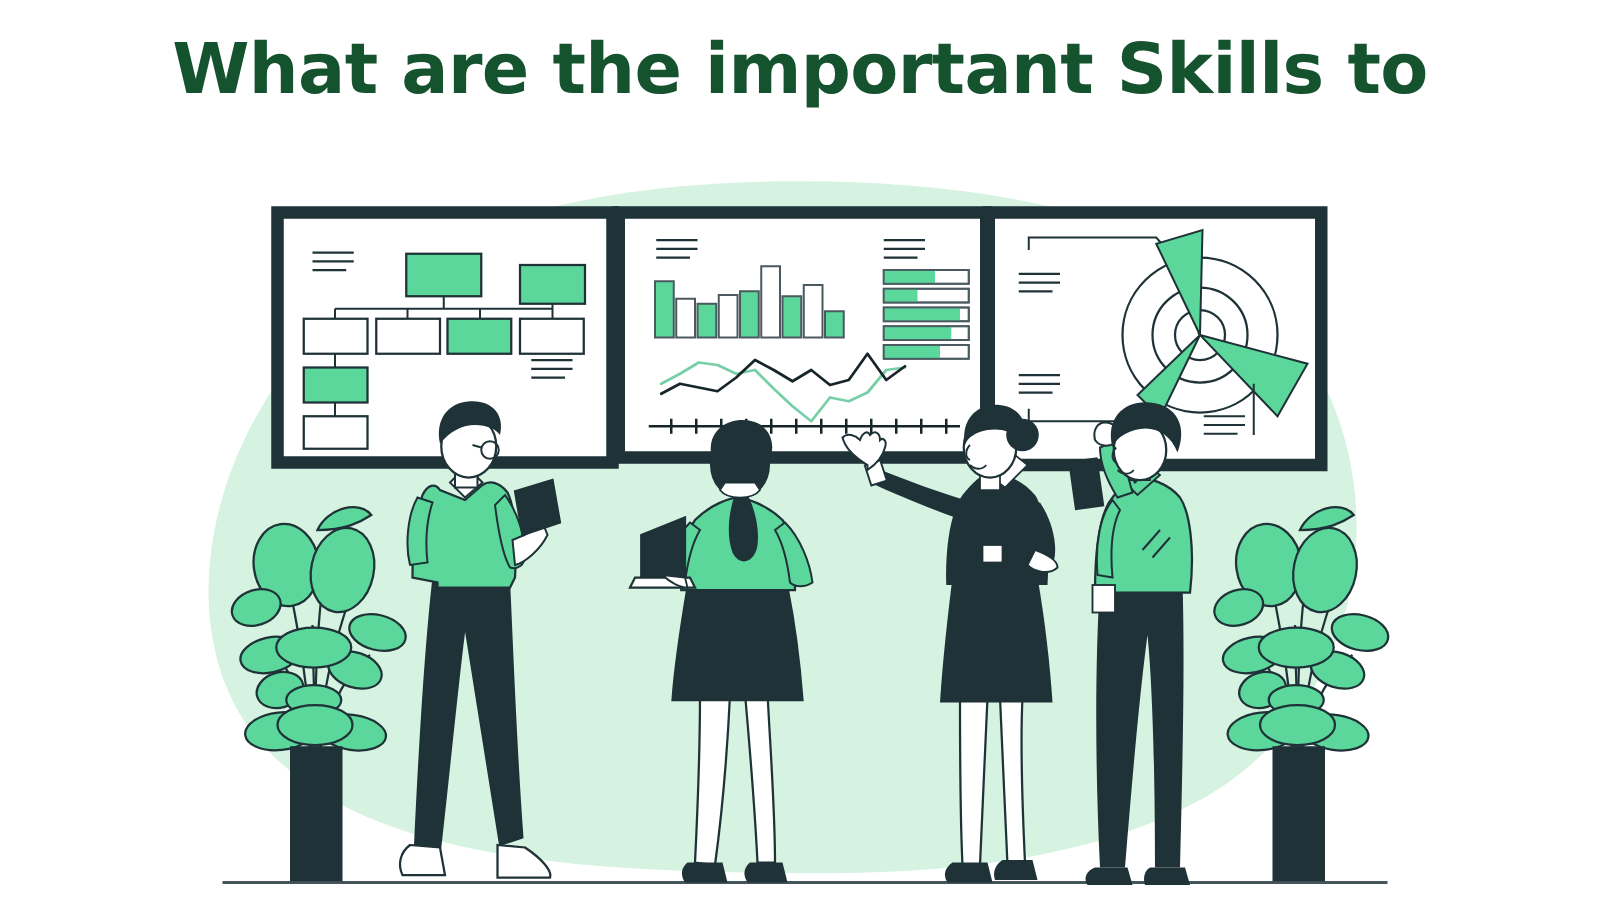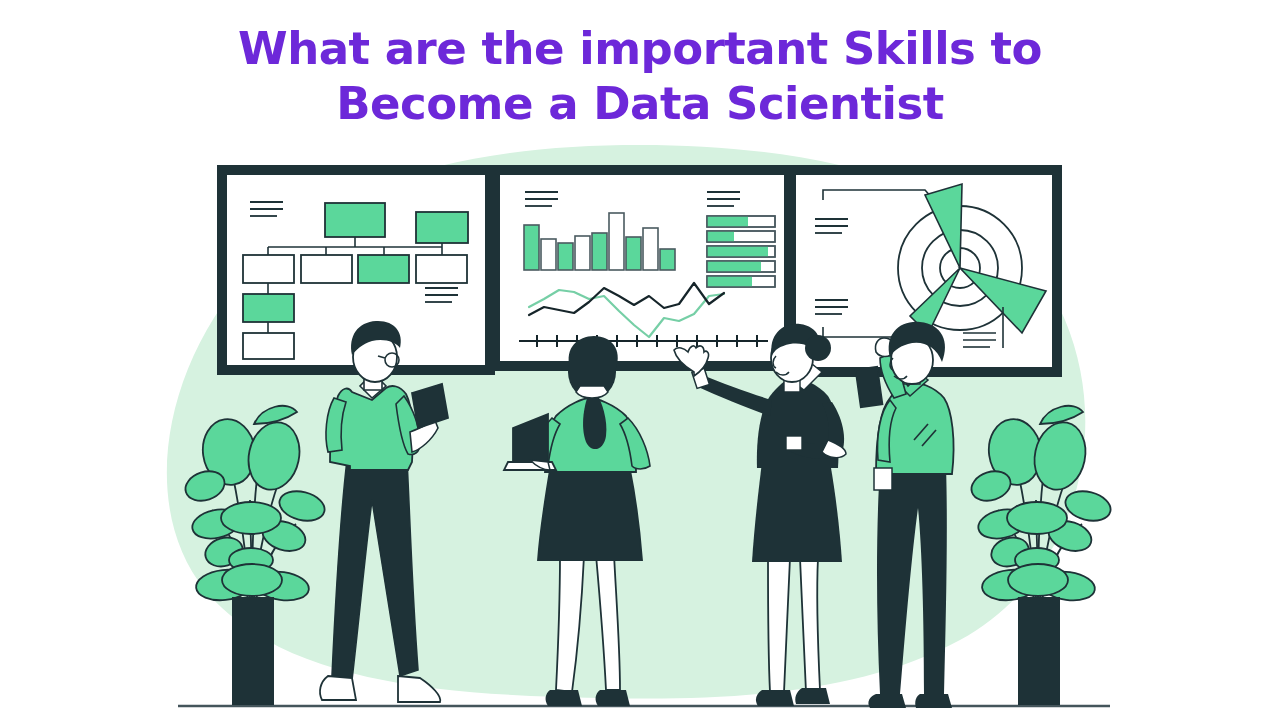--- a/index.html
+++ b/index.html
@@ -11,39 +11,38 @@
   }
   #stage { position:relative; width:1280px; height:720px; background:#ffffff; }
 
   
   .title-wrap {
     position:absolute; left:0; top:22px; width:1280px;
     text-align:center; z-index:40; pointer-events:none;
   }
   .title-line {
     display:block;
-    color:#6d28d9;
+    color:#14532d;
     font-weight:bold;
-    font-size:45px;
+    font-size:56px;
     line-height:1.22;
     letter-spacing:-0.5px;
     font-family:"DejaVu Sans", sans-serif;
   }
 
   
   #scene { position:absolute; left:0; top:0; width:1280px; height:720px; z-index:10; }
 </style>
 </head>
 <body>
 
 <div id="stage">
 
   <div class="title-wrap">
     <span class="title-line">What are the important Skills to</span>
-    <span class="title-line">Become a Data Scientist</span>
   </div>
 
   <svg id="scene" viewBox="0 0 1280 720">
     <defs>
       <clipPath id="clipS1">
           <rect x="232" y="177" width="250" height="186"></rect>
         </clipPath>
       <clipPath id="clipS2">
           <rect x="505" y="177" width="274" height="182"></rect>
         </clipPath>

